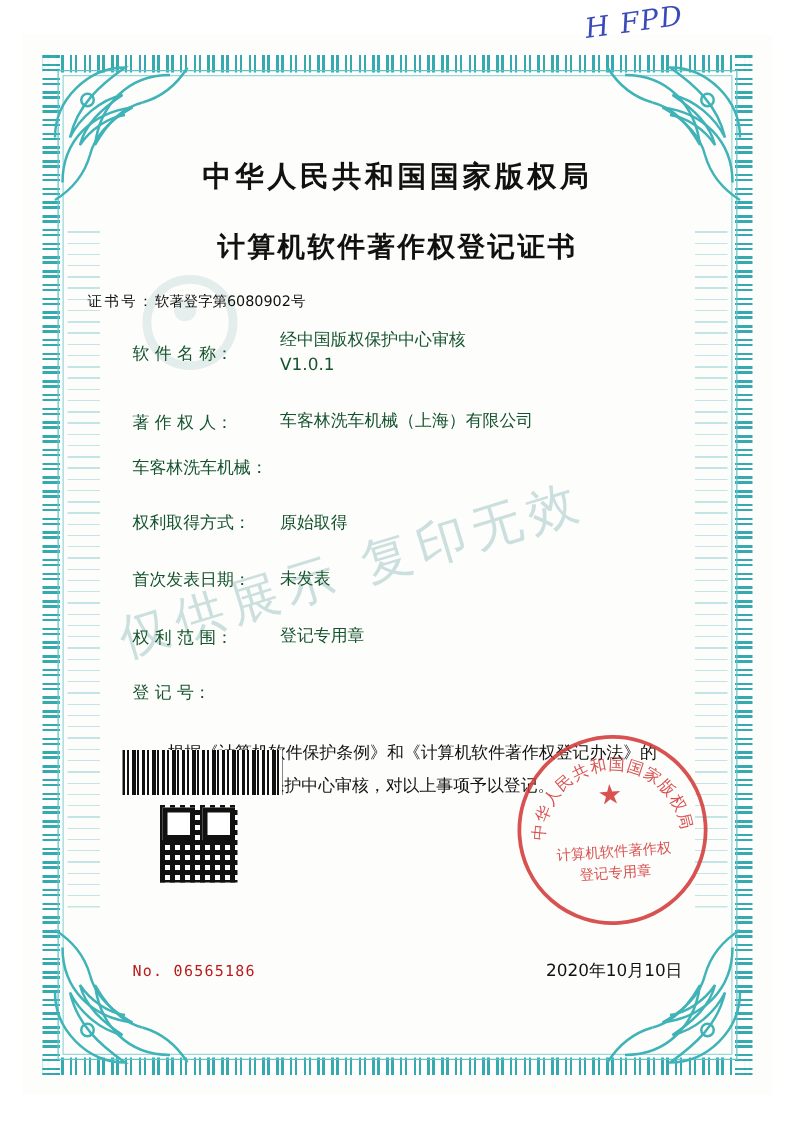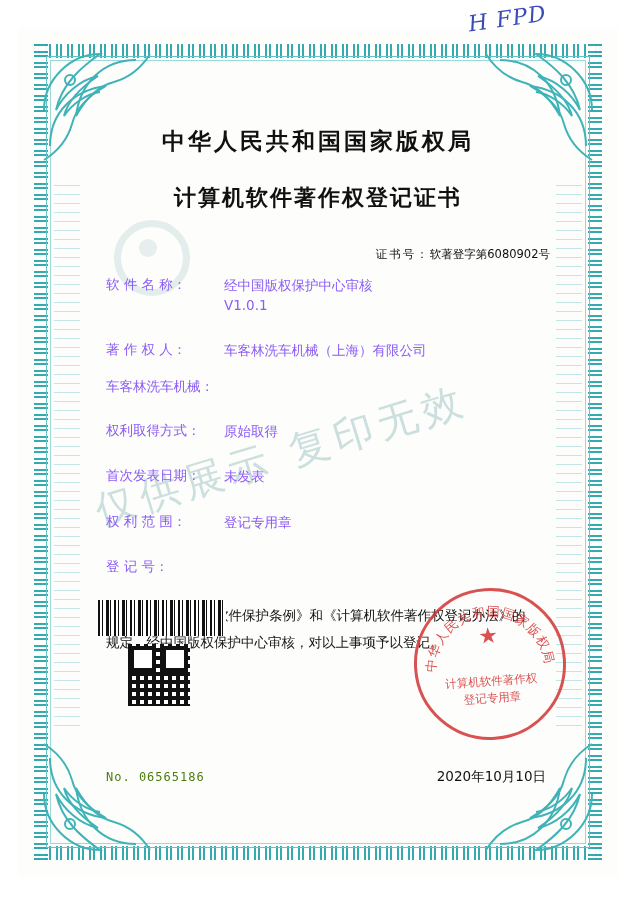--- a/index.html
+++ b/index.html
@@ -119,40 +119,39 @@
     font-size: 23px;
     margin-top: 20px;
   }
   .title-sub {
     font-size: 22px;
     margin-top: 26px;
     letter-spacing: 2px;
   }
 
   .cert-no {
-    margin-top: 34px;
-    text-align: right;
+    margin-top: 21px;
     font-size: 11.5px;
     color: #111;
     padding-right: 16px;
     font-family: "DejaVu Sans", sans-serif;
   }
   .cert-no .lbl { letter-spacing: 2px; }
 
   .fields {
     margin-top: 14px;
     padding-left: 36px;
     padding-right: 20px;
   }
   .field-row {
     display: flex;
-    align-items: flex-start;
+    align-items: center;
     margin-bottom: 17px;
     font-size: 13.5px;
-    color: #8b5cf6;
+    color: #14532d;
     font-family: "DejaVu Sans", sans-serif;
   }
   .field-label {
     width: 118px;
     flex: none;
     letter-spacing: 0px;
     white-space: nowrap;
   }
   .field-label.wide { letter-spacing: 0px; }
   .field-value {
@@ -254,21 +253,21 @@
     font-size: 11.5px;
     line-height: 1.5;
     font-family: "DejaVu Sans", sans-serif;
   }
 
   .serial {
     position: absolute;
     left: 72px;
     bottom: 92px;
     font-size: 12px;
-    color: #4d7c0f;
+    color: #b91c1c;
     letter-spacing: 1px;
     font-family: "DejaVu Sans Mono", monospace;
     padding-left: 16px;
   }
   .issue-date {
     position: absolute;
     right: 72px;
     bottom: 90px;
     font-size: 13.5px;
     color: #111;

